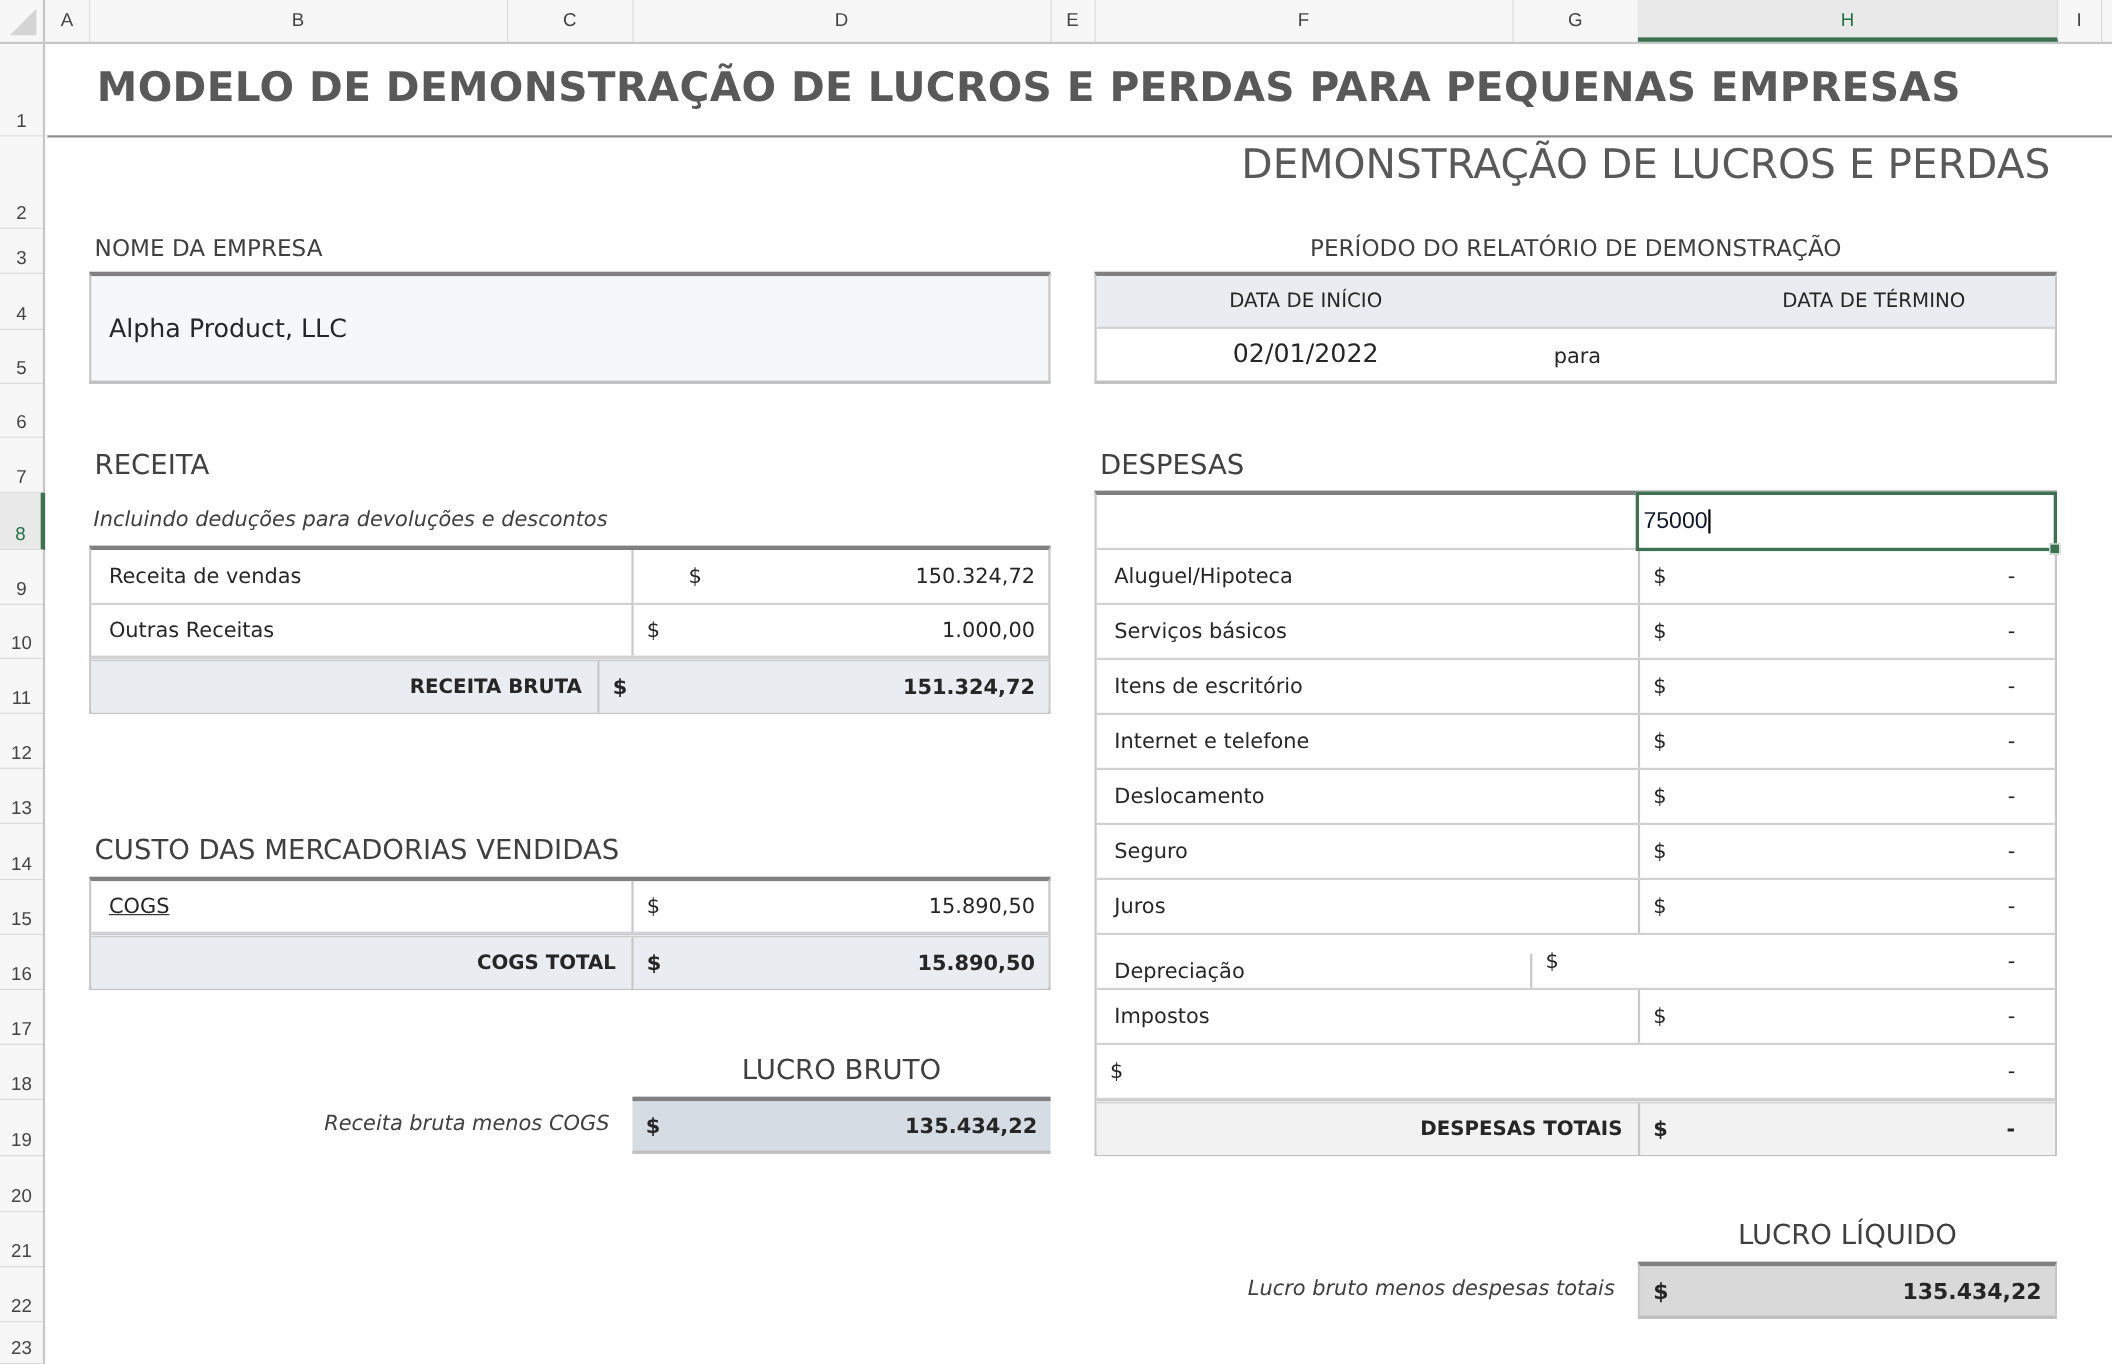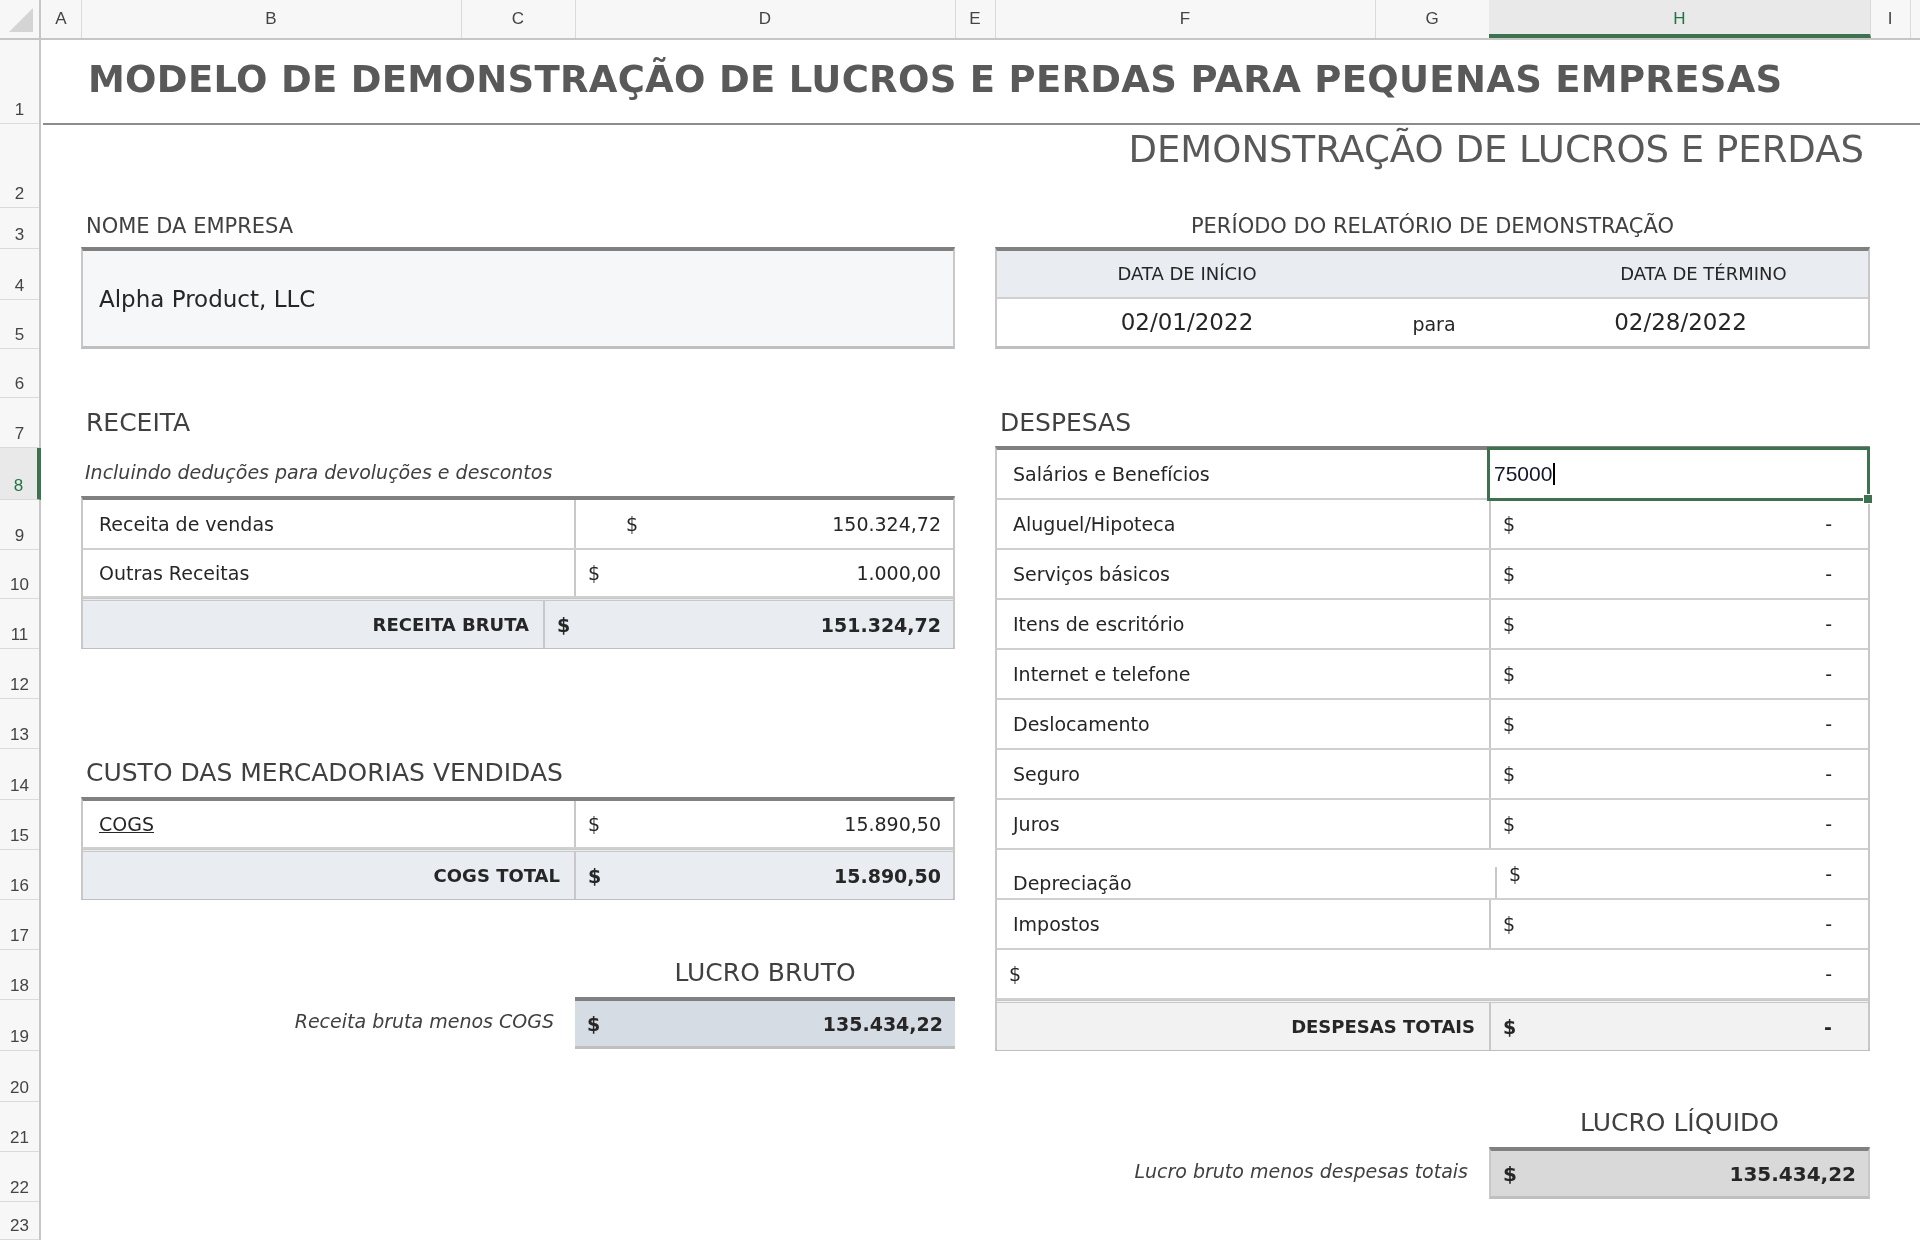--- a/index.html
+++ b/index.html
@@ -98,21 +98,20 @@
 </div>
 
 <div class="abs secsm" style="left:995px;width:875px;text-align:center;top:214px;">PERÍODO DO RELATÓRIO DE DEMONSTRAÇÃO</div>
 <div class="abs" style="left:995px;top:247px;width:875px;height:102px;border-top:4px solid #808080;border-left:2px solid #c8c8c8;border-right:2px solid #c8c8c8;border-bottom:3px solid #bfbfbf;">
   <div class="abs fill-blue" style="left:0;top:0;right:0;height:48px;border-bottom:2px solid #d0d0d0;">
     <div class="abs cell" style="left:0;width:380px;top:0;height:46px;line-height:46px;text-align:center;font-size:18px;">DATA DE INÍCIO</div>
     <div class="abs cell" style="left:517px;width:379px;top:0;height:46px;line-height:46px;text-align:center;font-size:18px;">DATA DE TÉRMINO</div>
   </div>
   <div class="abs cell" style="left:0;width:380px;top:48px;height:47px;line-height:47px;text-align:center;font-size:23px;">02/01/2022</div>
   <div class="abs cell" style="left:380px;width:114px;top:50px;height:47px;line-height:47px;text-align:center;font-size:19px;">para</div>
-  <div class="abs cell" style="left:494px;width:379px;top:48px;height:47px;line-height:47px;text-align:center;font-size:23px;">02/28/2022</div>
 </div>
 
 <div class="abs sec" style="left:86px;top:408px;">RECEITA</div>
 <div class="abs note" style="left:85px;top:461px;">Incluindo deduções para devoluções e descontos</div>
 <div class="abs tbl" style="left:81px;top:496px;width:874px;height:153px;">
   <div class="row" style="top:0;height:50px;gap:38px;">
     <div class="lbl cell" style="width:493px;">Receita de vendas</div>
     <div class="amt cell">
       <span>$</span>
       <span>150.324,72</span>
@@ -155,21 +154,20 @@
 <div class="abs sec" style="left:575px;width:380px;text-align:center;top:958px;">LUCRO BRUTO</div>
 <div class="abs note" style="right:1366px;top:1010px;">Receita bruta menos COGS</div>
 <div class="abs fill-bruto cell bold" style="left:575px;top:997px;width:380px;height:52px;border-top:4px solid #808080;border-bottom:3px solid #bfbfbf;display:flex;align-items:center;justify-content:space-between;padding:0 12px;">
   <span>$</span>
   <span>135.434,22</span>
 </div>
 
 <div class="abs sec" style="left:1000px;top:408px;">DESPESAS</div>
 <div class="abs tbl" style="left:995px;top:446px;width:875px;height:605px;">
   <div class="row" style="top:0;height:50px;">
-    <div class="lbl cell" style="width:494px;">Salários e Benefícios</div>
     <div class="amt cell"></div>
   </div>
   <div class="row" style="top:50px;height:50px;">
     <div class="lbl cell" style="width:494px;">Aluguel/Hipoteca</div>
     <div class="amt cell">
         <span>$</span>
         <span class="dash">-</span>
       </div>
   </div>
   <div class="row" style="top:100px;height:50px;">
@@ -208,21 +206,21 @@
       </div>
   </div>
   <div class="row" style="top:350px;height:50px;">
     <div class="lbl cell" style="width:494px;">Juros</div>
     <div class="amt cell">
         <span>$</span>
         <span class="dash">-</span>
       </div>
   </div>
   <div class="row" style="top:400px;height:50px;">
-    <div class="lbl cell" style="width:500px;margin-top:17px;">Depreciação</div>
+    <div class="lbl cell" style="width:396px;margin-top:17px;">Depreciação</div>
     <div class="amt cell">
         <span>$</span>
         <span class="dash">-</span>
       </div>
   </div>
   <div class="row" style="top:450px;height:50px;">
     <div class="lbl cell" style="width:494px;">Impostos</div>
     <div class="amt cell">
         <span>$</span>
         <span class="dash">-</span>

